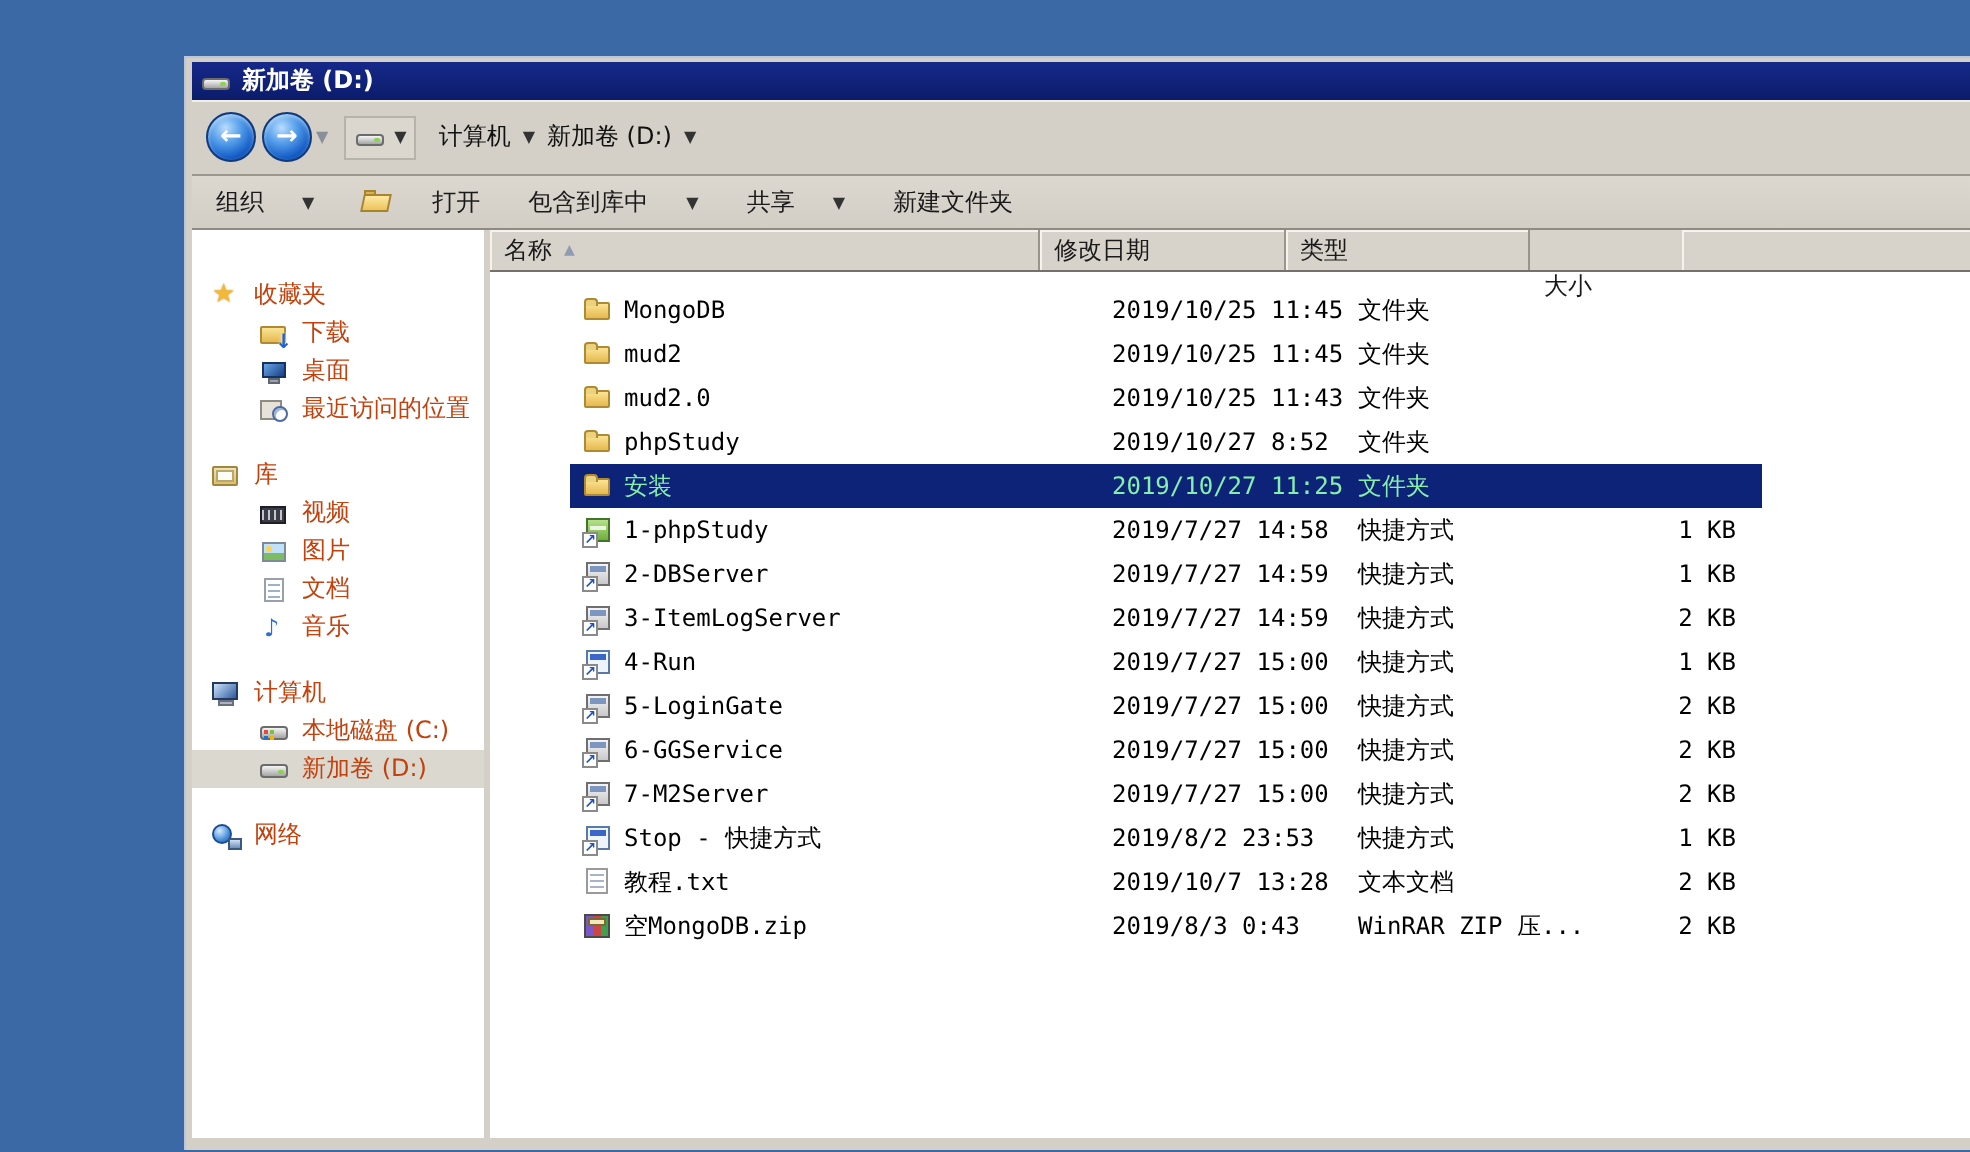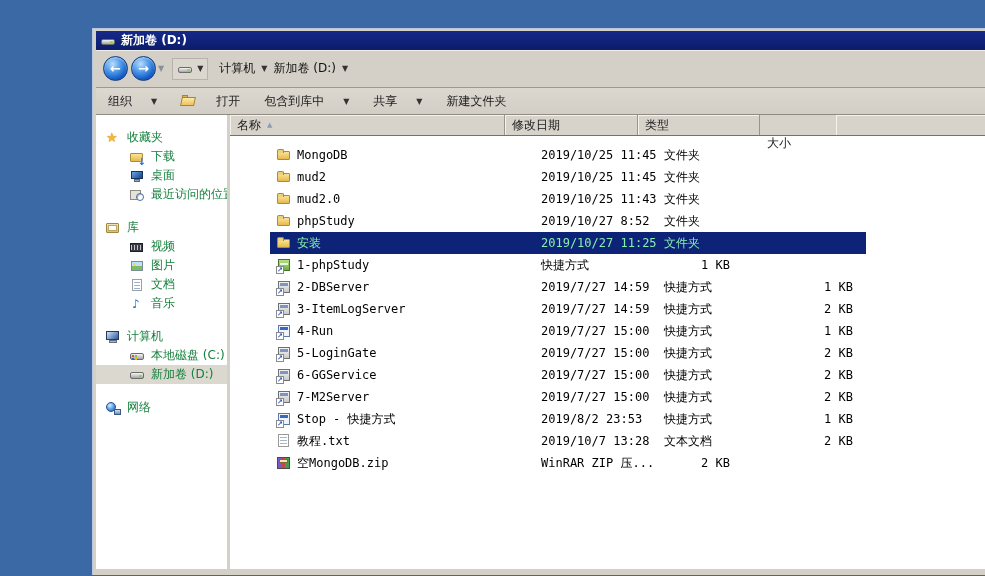--- a/index.html
+++ b/index.html
@@ -37,34 +37,34 @@
   .crumb { padding:1px 3px; cursor:default; }
   .crumb-sep { font-size:8px; color:#333; margin:0 3px; }
 
   .toolbar { height:27px; flex:none; display:flex; align-items:center; gap:24px; padding:0 12px;
     background:linear-gradient(#dcd8d0,#d2cec6); border-bottom:1px solid #8f8b82; font-size:12px; color:#1a1a1a; }
   .tbtn { display:flex; align-items:center; gap:19px; }
   .caret { font-size:8px; color:#333; }
 
   
   .content { flex:1; display:flex; background:#fff; overflow:hidden; }
-  .sidebar { width:131px; flex:none; background:#fff; padding-top:13px; font-size:12px; color:#15803d; overflow:hidden; }
+  .sidebar { width:146px; flex:none; background:#fff; padding-top:23px; font-size:12px; color:#c2410c; overflow:hidden; }
   .splitter { width:3px; flex:none; background:#d4d0c8; }
   .filearea { flex:1; display:flex; flex-direction:column; background:#fff; overflow:hidden; }
 
   .sgroup { margin-bottom:14px; }
   .srow { display:flex; align-items:center; gap:6px; height:19px; padding-left:9px; white-space:nowrap; }
   .srow.child { padding-left:33px; }
   .srow.sel { background:#dbd8d0; }
 
   .hrow { display:flex; height:21px; flex:none; background:#d7d3cb; border-bottom:1px solid #75716a;
     font-size:12px; color:#1a1a1a; }
   .hcell { display:flex; align-items:center; padding:0 7px; border-right:1px solid #9a958b;
     box-shadow:inset 1px 1px 0 #f6f3ee; white-space:nowrap; }
-  .h-name { width:275px; } .h-date { width:133px; } .h-type { width:122px; } .h-size { width:76px;margin-top:28px; }
+  .h-name { width:275px; } .h-date { width:123px; } .h-type { width:122px; } .h-size { width:76px;margin-top:28px; }
   .h-fill { flex:1; border-right:none; }
   .sortmark { font-size:7px; color:#8f9bb3; margin-left:6px; }
 
   .rows { padding-top:8px; }
   .frow { display:flex; align-items:center; height:22px; width:596px; padding-left:6px;
     font:12px/22px "DejaVu Sans Mono","Liberation Mono",monospace; color:#000; white-space:nowrap;margin-left:40px; }
   .frow.sel { background:#0d2377; color:#86efac; }
   .c-name { width:249px; padding-left:5px; overflow:hidden; }
   .c-date { width:123px; }
   .c-type { width:122px; }
@@ -321,20 +321,21 @@
               <span class="c-name">安装</span>
               <span class="c-date">2019/10/27 11:25</span>
               <span class="c-type">文件夹</span>
               <span class="c-size"></span>
             </div>
             <div class="frow">
               <span class="ic ic-shortcut-php">
                 <b class="lnk"></b>
               </span>
               <span class="c-name">1-phpStudy</span>
+              <span class="c-date">2019/7/27 14:58</span>
               <span class="c-type">快捷方式</span>
               <span class="c-size">1 KB</span>
             </div>
             <div class="frow">
               <span class="ic ic-shortcut-app">
                 <b class="lnk"></b>
               </span>
               <span class="c-name">2-DBServer</span>
               <span class="c-date">2019/7/27 14:59</span>
               <span class="c-type">快捷方式</span>
@@ -397,20 +398,21 @@
             <div class="frow">
               <span class="ic ic-text"></span>
               <span class="c-name">教程.txt</span>
               <span class="c-date">2019/10/7 13:28</span>
               <span class="c-type">文本文档</span>
               <span class="c-size">2 KB</span>
             </div>
             <div class="frow">
               <span class="ic ic-zip"></span>
               <span class="c-name">空MongoDB.zip</span>
+              <span class="c-date">2019/8/3 0:43</span>
               <span class="c-type">WinRAR ZIP 压...</span>
               <span class="c-size">2 KB</span>
             </div>
           </div>
       </div>
     </div>
 
   </div>
 </div>
 

